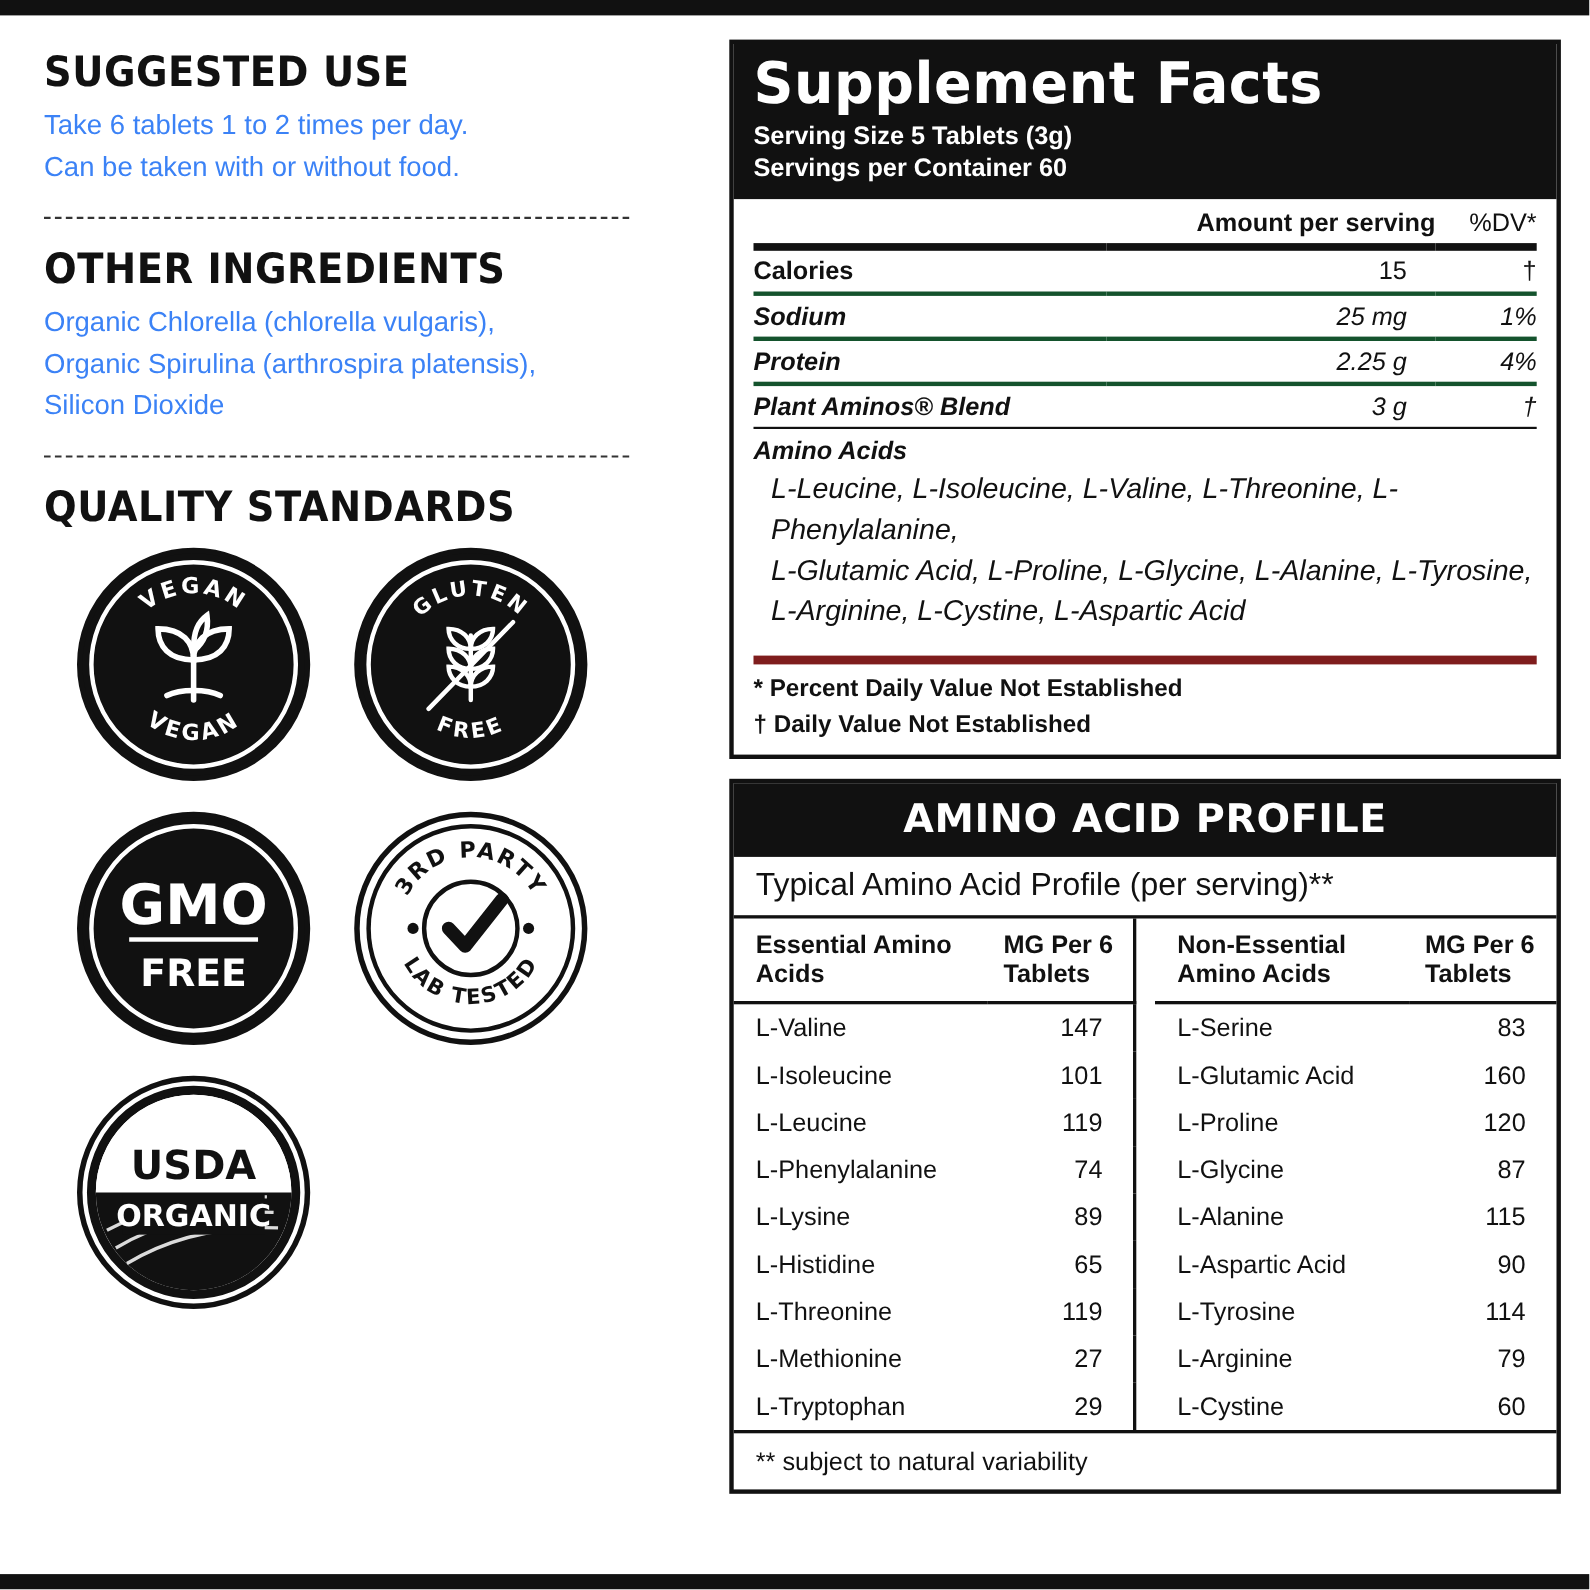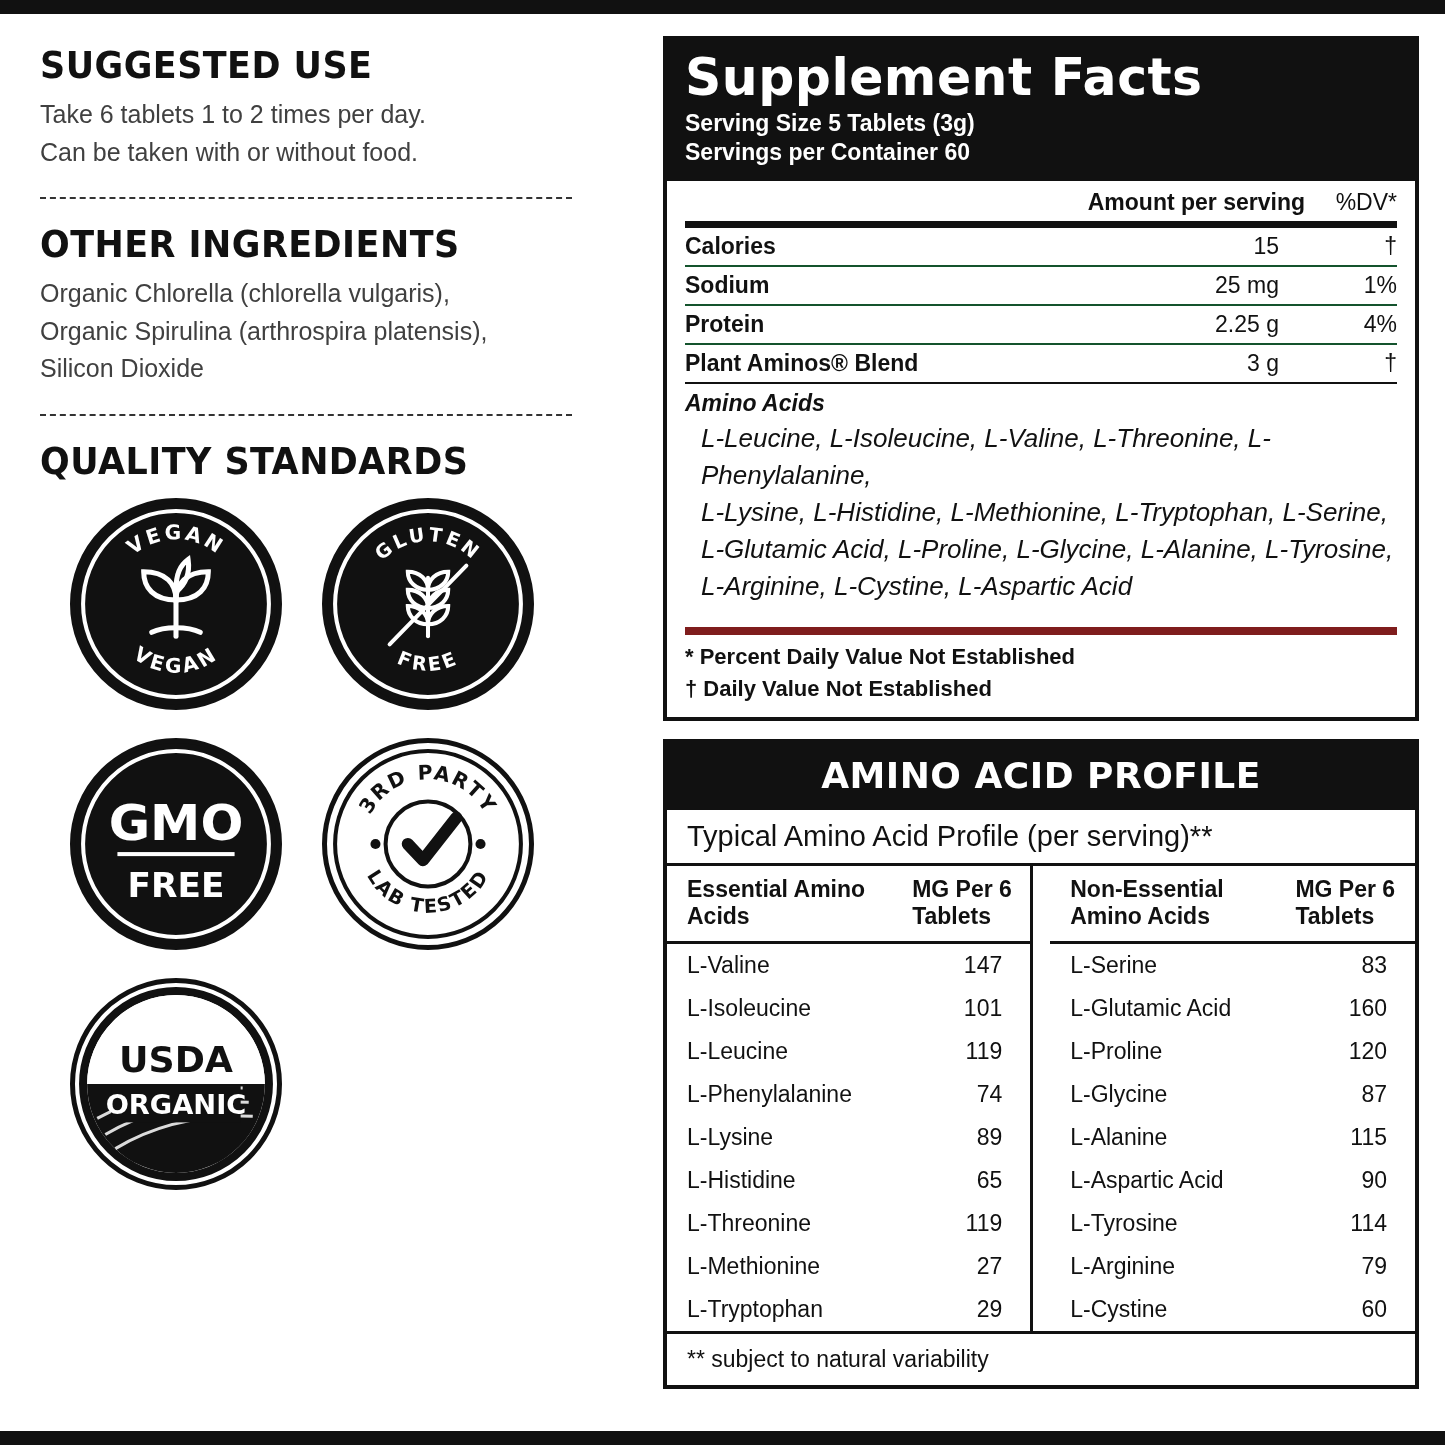--- a/index.html
+++ b/index.html
@@ -52,21 +52,21 @@
     font-size: 38px;
     letter-spacing: 0.5px;
     margin: 0 0 12px 0;
     line-height: 1;
     transform: scaleX(0.92);
     transform-origin: left center;
   }
   .body-text {
     font-size: 25px;
     line-height: 1.5;
-    color: #404040;
+    color: #3b82f6;
   }
   .divider {
     border: none;
     border-top: 2px dashed #333;
     margin: 26px 0 26px 0;
     width: 532px;
   }
   .sec-suggested { margin-top: 10px; }
   .sec-other { margin-top: 0; }
 
@@ -143,21 +143,21 @@
     padding-top: 8px !important;
   }
   .sf-dv-head {
     text-align: right;
     font-weight: normal;
     font-size: 23px;
     width: 92px;
     padding-top: 8px !important;
     margin-top: 28px;
   }
-  tr.row-line td { border-top: 2px solid #14532d; }
+  tr.row-line td { border-top: 4px solid #14532d; font-style: italic; }
   tr.row-line-thick td { border-top: 7px solid #111111; }
   .nutr-name { font-weight: bold; }
   .nutr-amt { text-align: right; padding-right: 26px !important; }
   .nutr-dv { text-align: right; }
 
   .amino-block {
     border-top: 2px solid #111111;
     padding-top: 6px;
     margin-top: 0;
     font-style: italic;
@@ -402,21 +402,20 @@
                 <td class="nutr-amt">3 g</td>
                 <td class="nutr-dv">†</td>
               </tr>
             </tbody>
           </table>
 
           <div class="amino-block">
             <div class="amino-head">Amino Acids</div>
             <div class="amino-list">
               <div>L-Leucine, L-Isoleucine, L-Valine, L-Threonine, L-Phenylalanine,</div>
-              <div>L-Lysine, L-Histidine, L-Methionine, L-Tryptophan, L-Serine,</div>
               <div>L-Glutamic Acid, L-Proline, L-Glycine, L-Alanine, L-Tyrosine,</div>
               <div>L-Arginine, L-Cystine, L-Aspartic Acid</div>
             </div>
           </div>
 
           <div class="sf-footnotes">
             <div>* Percent Daily Value Not Established</div>
             <div>† Daily Value Not Established</div>
           </div>
         </div>

